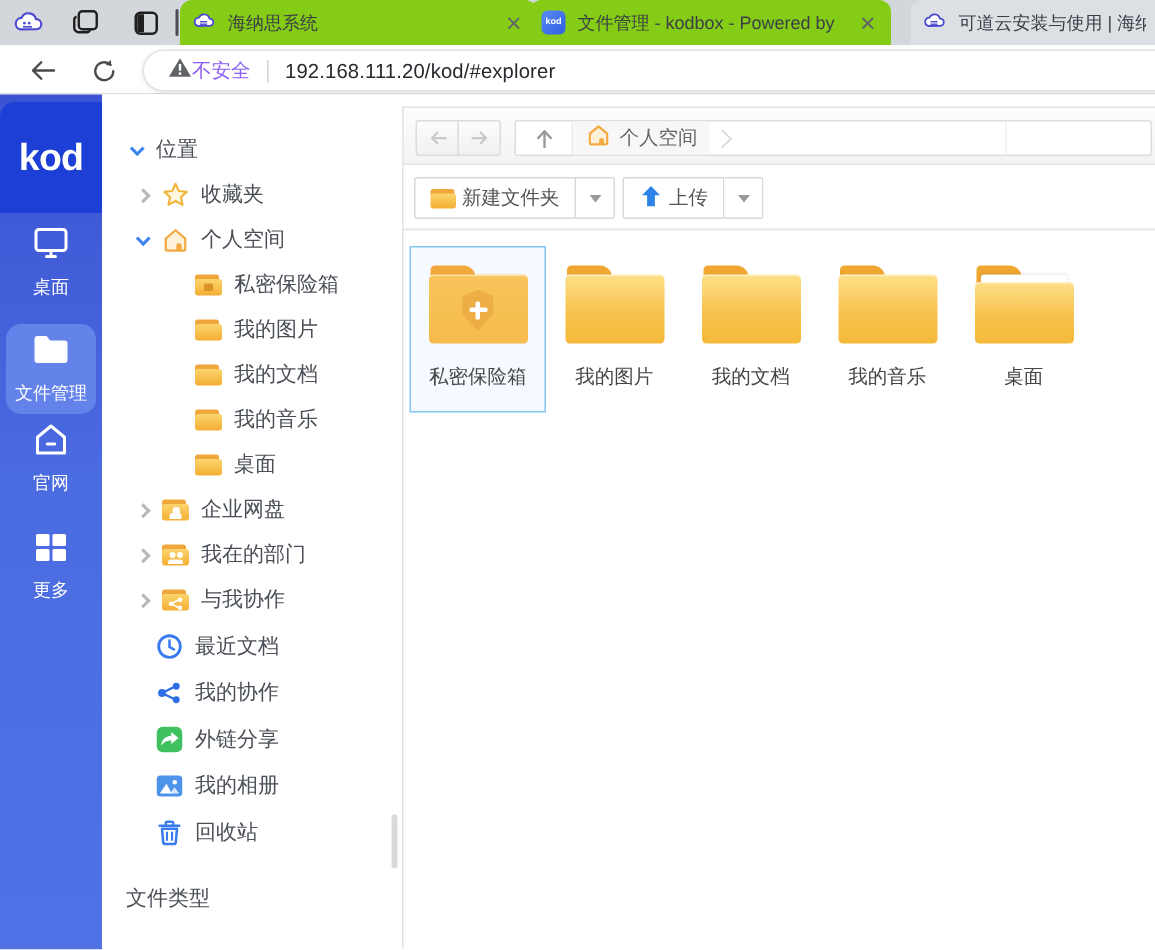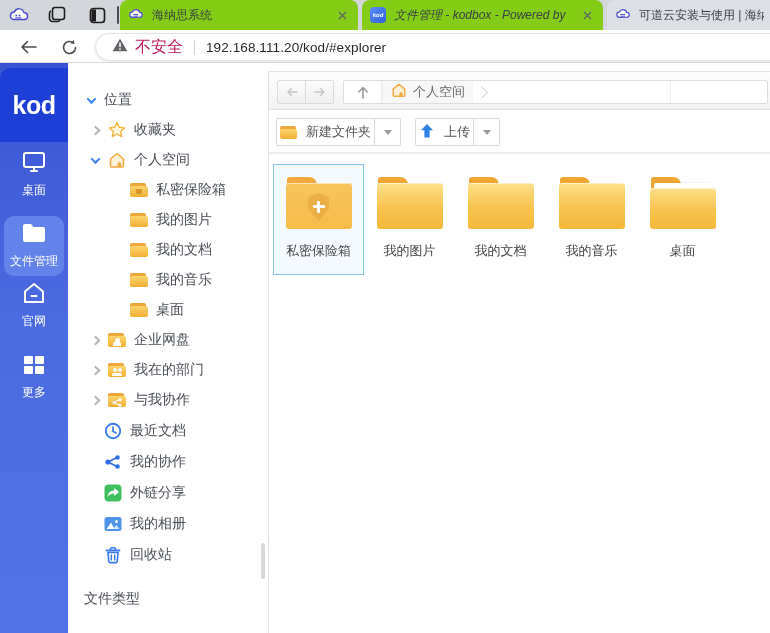--- a/index.html
+++ b/index.html
@@ -14,21 +14,21 @@
   .tab.active { background:#84cc16; }
   .tab.inactive { background:#dcdfe4; }
   .tab .title { font-size:12px; color:#3b3f45; white-space:nowrap; overflow:hidden; margin-left:8px; flex:1; }
   .tab-close { width:16px; height:16px; margin-left:6px; flex:none; display:flex; align-items:center; justify-content:center; border-radius:3px; }
   .favicon { width:16px; height:16px; flex:none; }
   .kod-fav { width:16px; height:16px; border-radius:4px; background:linear-gradient(135deg,#5a8cf5,#2f5fe0); color:#fff; font-size:6px; font-weight:bold; display:flex; align-items:center; justify-content:center; }
 
   .addrbar { position:absolute; left:0; top:30px; width:770px; height:33px; background:#fff; border-bottom:1px solid #dcdcdc; }
   .nav-ico { position:absolute; top:6px; width:22px; height:22px; display:flex; align-items:center; justify-content:center; }
   .addr-pill { position:absolute; left:95px; top:3px; right:-14px; height:28px; border-radius:14px; background:#fff; border:1px solid #e0e2e6; box-shadow:0 1px 3px rgba(0,0,0,.10); display:flex; align-items:center; padding-left:16px; }
-  .addr-warn-label { font-size:16px; color:#be185d; margin-left:7px; }
+  .addr-warn-label { font-size:13px; color:#8b5cf6; margin-left:0; }
   .addr-div { width:1px; height:15px; background:#d0d0d0; margin:0 11px; }
   .addr-url { font-size:13.5px; color:#27292e; letter-spacing:0.1px; }
 
   
   .page { position:absolute; left:0; top:63px; width:770px; height:570px; display:flex; background:#fff; }
 
   
   .appbar { width:68px; flex:none; background:linear-gradient(180deg,#3a53d2 0%,#4b6be1 45%,#5172e6 100%); position:relative; }
   .logo-block { margin-top:5px; height:74px; background:#1d3fd6; border-radius:10px 0 0 0; display:flex; align-items:center; justify-content:center; }
   .logo-text { color:#fff; font-size:25px; font-weight:bold; letter-spacing:-0.5px; }
@@ -74,21 +74,21 @@
   .hist-btn.second { border-radius:0 2px 2px 0; margin-left:-1px; }
   .path-box { position:absolute; left:75px; top:8px; right:2px; height:24px; background:#fff; border:1px solid #ddd; border-radius:2px; display:flex; align-items:center; }
   .up-btn { width:38px; height:100%; border-right:1px solid #ececec; display:flex; align-items:center; justify-content:center; }
   .crumb { height:100%; display:flex; align-items:center; padding:0 8px 0 9px; background:#f7f7f7; }
   .crumb-label { font-size:13px; color:#666; margin-left:6px; }
   .crumb-arrow { width:9px; height:9px; border-right:1px solid #d2d2d2; border-top:1px solid #d2d2d2; transform:rotate(45deg); margin-left:4px; }
   .path-inner-sep { position:absolute; right:96px; top:0; bottom:0; width:1px; background:#efefef; }
 
   .m-toolbar { height:44px; background:#fff; border-bottom:2px solid #ededed; position:relative; }
   .split-btn { position:absolute; top:8px; display:flex; }
-  .sb-main { height:28px; border:1px solid #d9d9d9; border-radius:2px 0 0 2px; background:#fff; display:flex; align-items:center; padding:0 3px; gap:9px; font-size:13px; color:#555; }
+  .sb-main { height:28px; border:1px solid #d9d9d9; border-radius:2px 0 0 2px; background:#fff; display:flex; align-items:center; padding:0 10px; gap:4px; font-size:13px; color:#555; }
   .sb-caret { width:26px; height:28px; border:1px solid #d9d9d9; border-left:none; border-radius:0 2px 2px 0; background:#fff; display:flex; align-items:center; justify-content:center; }
   .caret { width:0; height:0; border-left:4px solid transparent; border-right:4px solid transparent; border-top:5px solid #9a9a9a; }
   .g-newfolder { left:8px; }
   .g-upload { left:147px; }
 
   .m-content { padding:10px 0 0 5px; display:flex; }
   .file-item { width:91px; height:111px; border:1px solid transparent; display:flex; flex-direction:column; align-items:center; }
   .file-item.selected { border-color:#86c5ef; background:#f4faff; }
   .file-name { font-size:13px; color:#454545; margin-top:13px; white-space:nowrap; }
 
@@ -139,21 +139,21 @@
         </svg>
     </span>
     <span class="title">海纳思系统</span>
     <span class="tab-close">
       <svg width="9" height="9" viewBox="0 0 9 9">
           <path d="M1 1 L8 8 M8 1 L1 8" stroke="#5f6368" stroke-width="1.2"></path>
         </svg>
     </span>
   </div>
 
-  <div class="tab active" style="left:362px; width:241px;font-style:italic;">
+  <div class="tab active" style="left:353px; width:241px;">
     <span class="favicon kod-fav">kod</span>
     <span class="title">文件管理 - kodbox - Powered by</span>
     <span class="tab-close">
       <svg width="9" height="9" viewBox="0 0 9 9">
           <path d="M1 1 L8 8 M8 1 L1 8" stroke="#5f6368" stroke-width="1.2"></path>
         </svg>
     </span>
   </div>
 
   <div class="tab inactive" style="left:607px; width:165px; border-radius:8px 0 0 0;">

